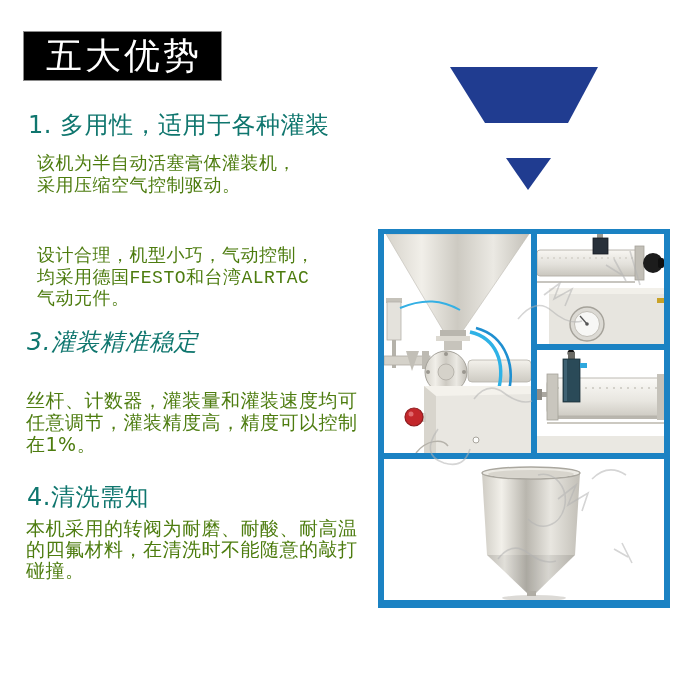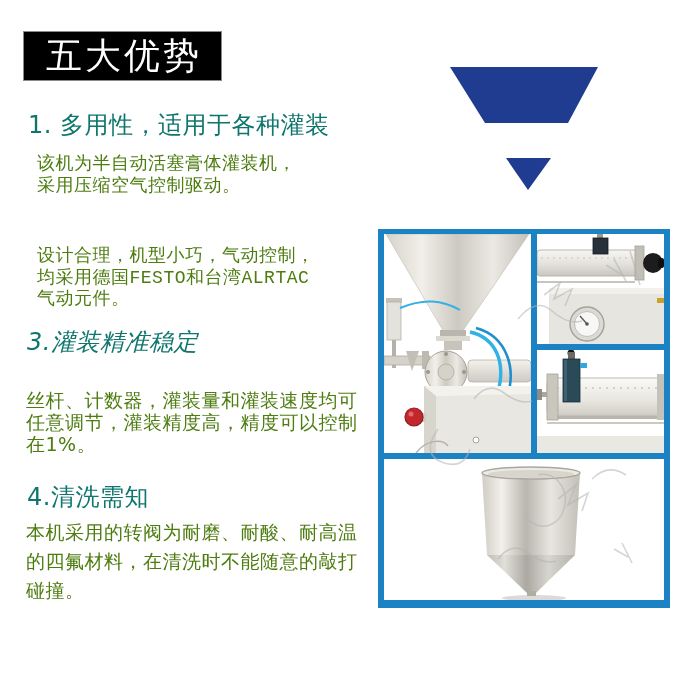--- a/index.html
+++ b/index.html
@@ -17,21 +17,21 @@
   
   .h{position:absolute;font-size:24px;font-weight:500;color:#0f766e;letter-spacing:.5px;white-space:nowrap;}
   .b{position:absolute;font-size:18px;line-height:21.5px;color:#4d7c0f;white-space:pre-line;letter-spacing:.5px;}
   #h1{left:28px;top:109px;}
   #b1{left:37px;top:152px;}
   #h2{left:27px;top:205px;}
   #b2{left:37px;top:246px;font-family:Liberation Mono, monospace;}
   #h3{left:27px;top:326px;font-style:italic;}
   #b3{left:26px;top:369px;font-size:19px;line-height:22px;margin-top:20px;}
   #h4{left:27px;top:481px;}
-  #b4{left:26px;top:518px;font-size:19px;line-height:29px;}
+  #b4{left:26px;top:518px;font-size:19px;line-height:21px;}
   
   .badge-svg{position:absolute;left:440px;top:60px;width:170px;height:135px;}
   .badge-label{
     position:absolute;left:440px;top:129px;width:170px;text-align:center;
     font-size:16px;font-weight:bold;color:#2847a0;letter-spacing:1px;
   }
   
   .photo-grid{position:absolute;left:378px;top:229px;width:292px;height:379px;background:#1b82c3;}
   .cell{position:absolute;background:#ffffff;overflow:hidden;}
   #cellA{left:6px;top:5px;width:147px;height:219px;}

